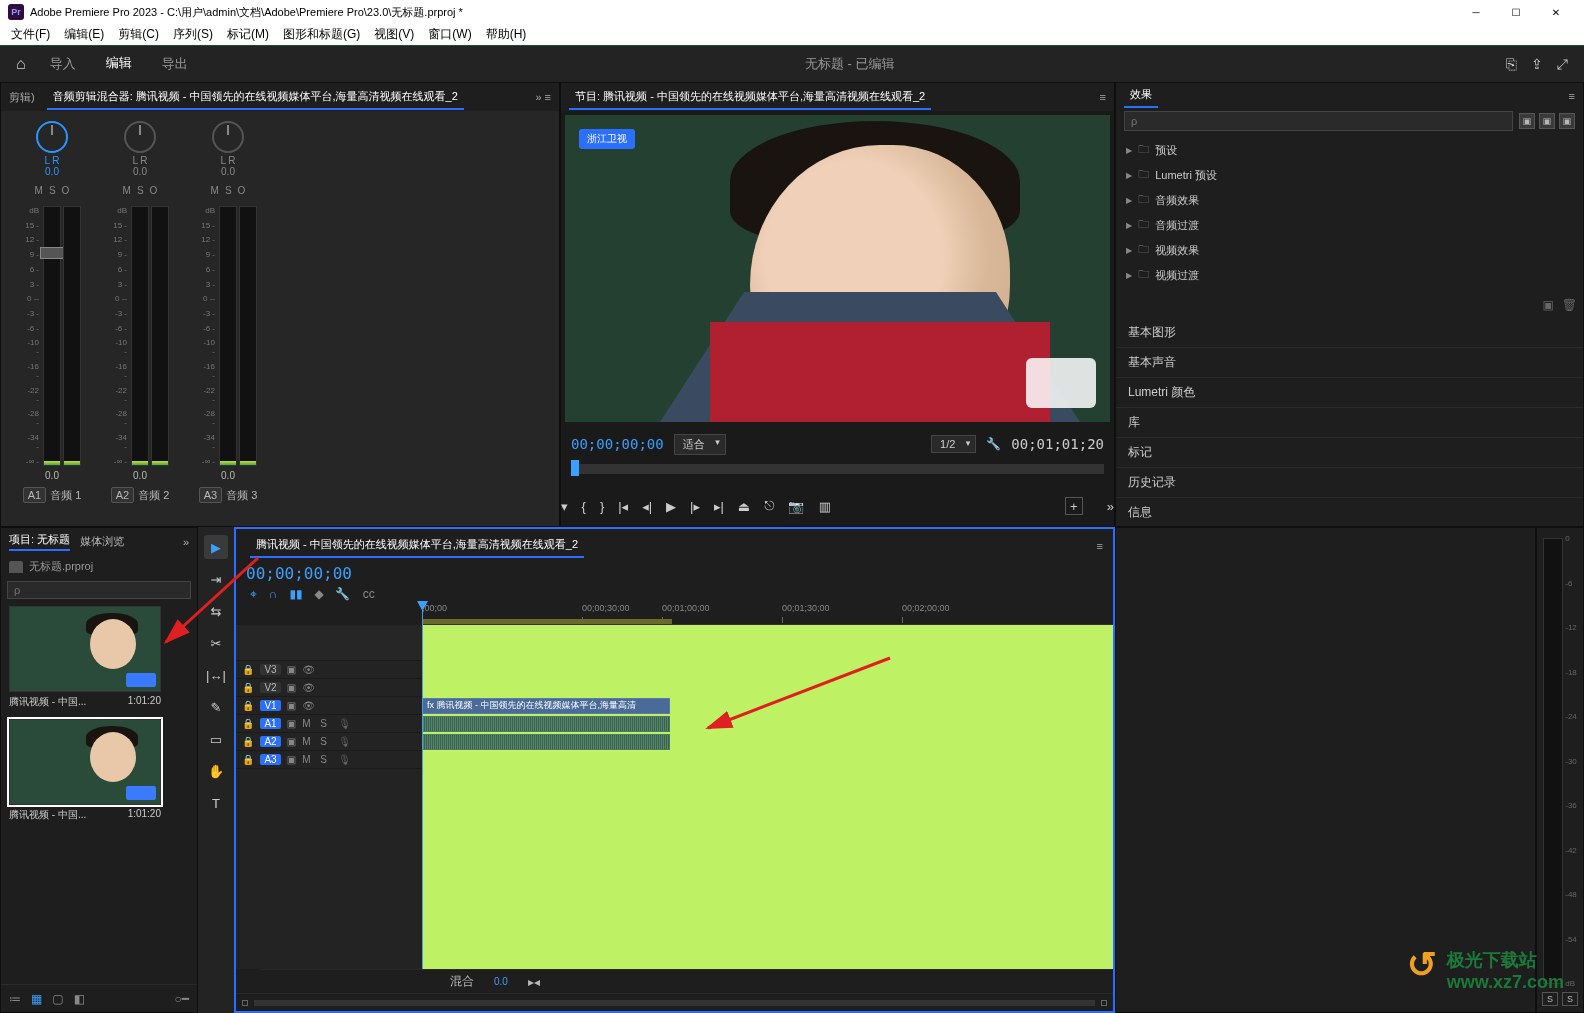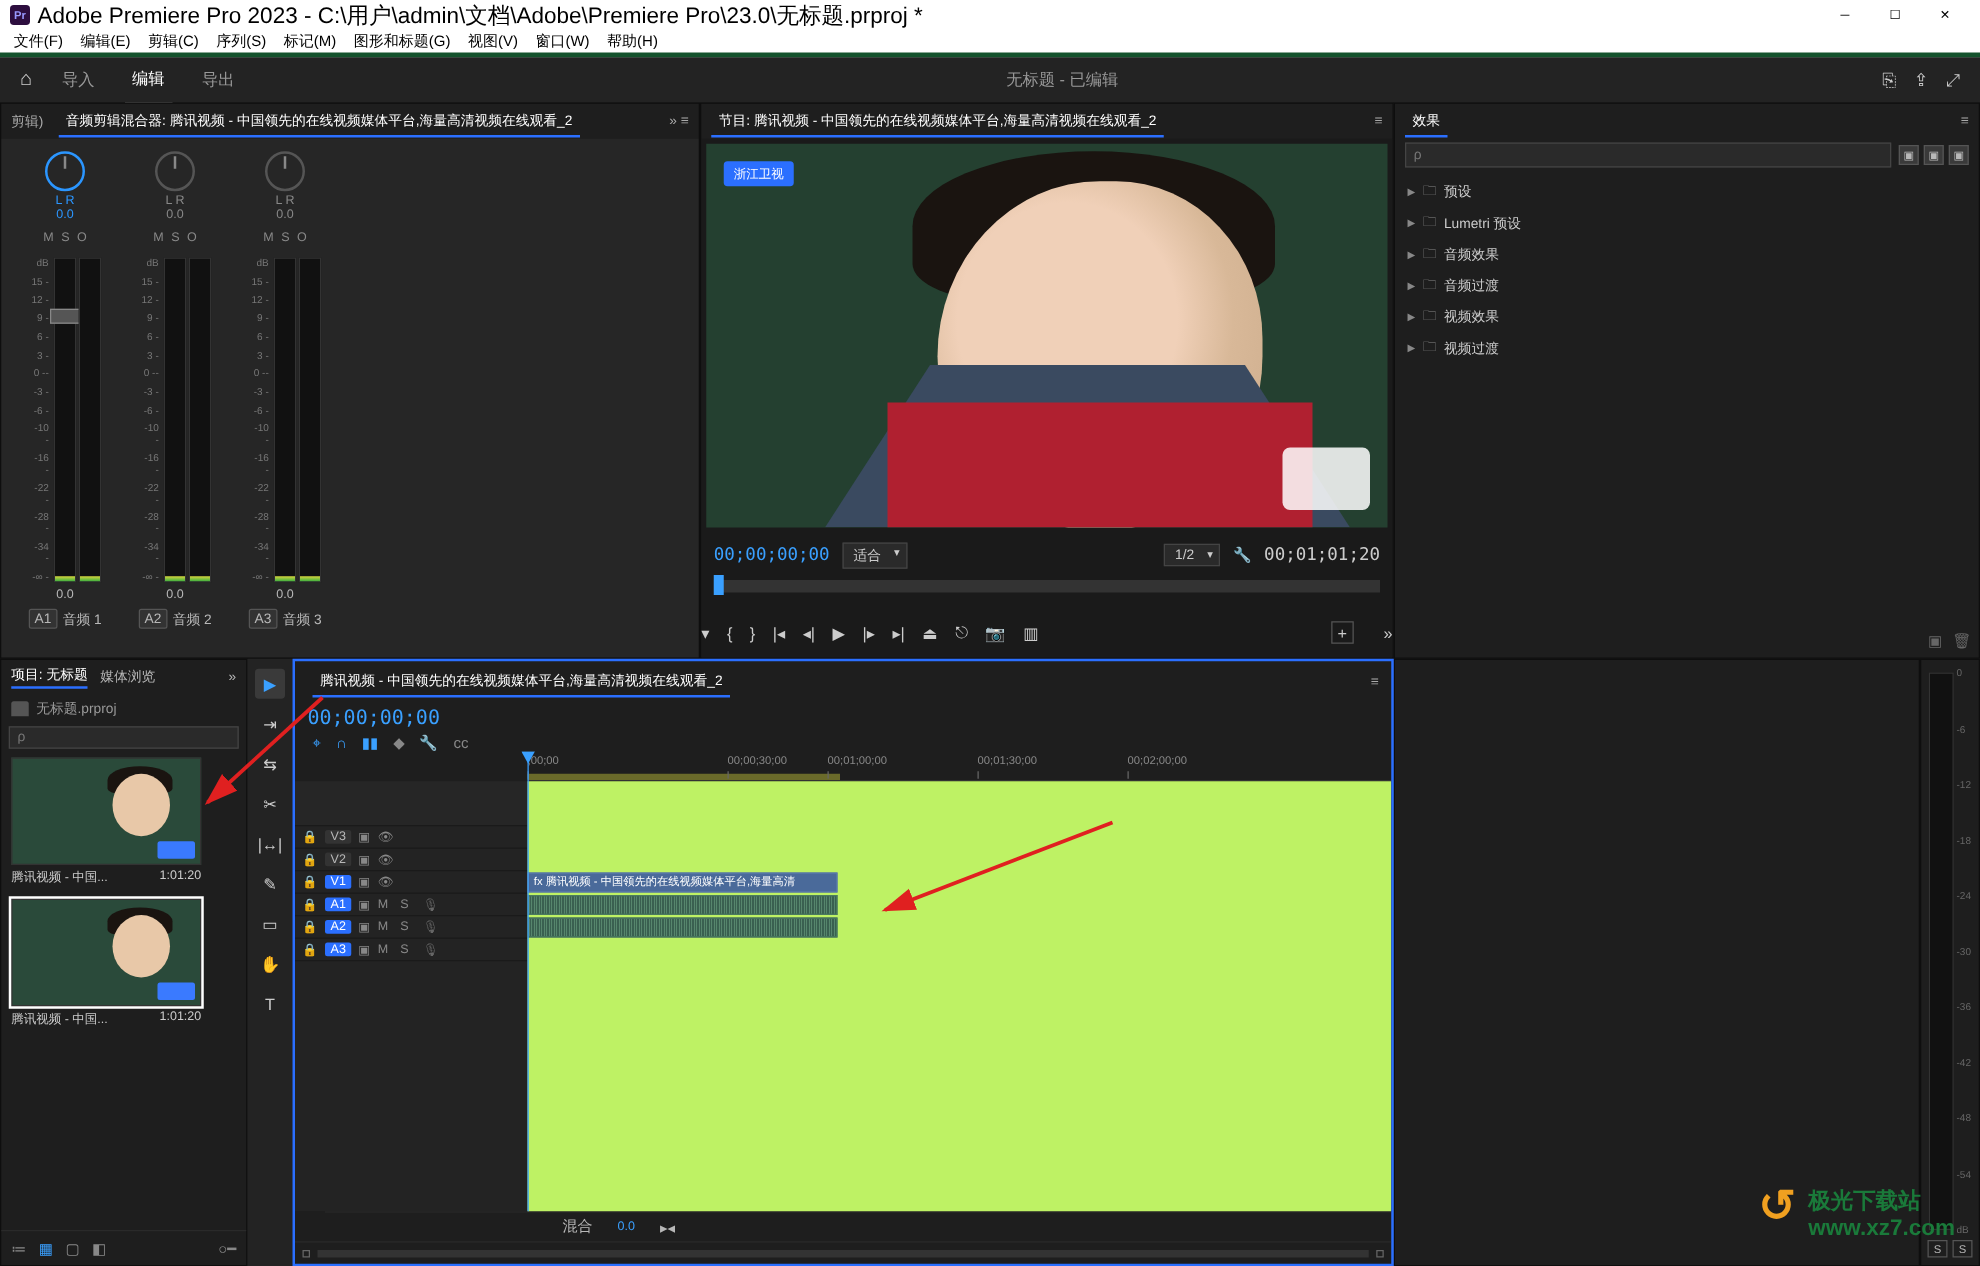--- a/index.html
+++ b/index.html
@@ -1,26 +1,26 @@
 <!DOCTYPE html>
 <html><head>
 <meta charset="utf-8">
 <style>
 * { margin:0; padding:0; box-sizing:border-box; font-family:"Segoe UI","Microsoft YaHei",sans-serif; user-select:none; }
 body { background:#1a1a1a; color:#b8b8b8; font-size:12px; width:1584px; height:1013px; overflow:hidden; position:relative; }
 
 
 .titlebar { height:24px; background:#fff; color:#000; display:flex; align-items:center; padding:0 8px; }
 .titlebar .pr-logo { width:16px; height:16px; background:#2d0e3f; border-radius:3px; display:flex; align-items:center; justify-content:center; font-size:9px; color:#9999ff; font-weight:bold; margin-right:6px; }
-.titlebar .title { font-size:18px; }
+.titlebar .title { font-size:11px; }
 .titlebar .win-controls { margin-left:auto; display:flex; }
 .titlebar .win-btn { width:40px; height:24px; display:flex; align-items:center; justify-content:center; font-size:10px; }
 
 
-.menubar { height:22px; background:#fff; color:#000; display:flex; align-items:center; gap:4px; padding:0 6px; border-bottom:4px solid #14532d; }
+.menubar { height:22px; background:#fff; color:#000; display:flex; align-items:center; gap:4px; padding:0 6px; border-bottom:1px solid #14532d; }
 .menubar span { padding:2px 5px; font-size:12px; }
 
 
 .workspace { height:36px; background:#232323; display:flex; align-items:center; padding:0 16px; gap:18px; }
 .workspace .tab { color:#999; padding:10px 6px; font-size:13px; }
 .workspace .tab.active { color:#fff; border-bottom:2px solid #fff; }
 .workspace .home-icon { font-size:16px; color:#ccc; }
 .workspace .center { flex:1; text-align:center; color:#999; font-size:13px; }
 .workspace .right-icons { display:flex; gap:14px; font-size:14px; color:#ccc; }
 
@@ -419,20 +419,29 @@
           <div class="fx-item">
             <span class="caret">▶</span>
             <span class="folder">🗀</span>
             <span>视频过渡</span>
           </div>
         </div>
       <div class="fx-bottom">
         <span>▣</span>
         <span>🗑</span>
       </div>
+      <div id="side-panels">
+          <div class="side-panel-item">基本图形</div>
+          <div class="side-panel-item">基本声音</div>
+          <div class="side-panel-item">Lumetri 颜色</div>
+          <div class="side-panel-item">库</div>
+          <div class="side-panel-item">标记</div>
+          <div class="side-panel-item">历史记录</div>
+          <div class="side-panel-item">信息</div>
+        </div>
     </div>
   </div>
 
   <div class="project-area" style="grid-column:1/3;display:grid;grid-template-columns:198px 36px 1fr;">
 
     <div class="project-panel">
       <div class="proj-header">
         <span class="active">项目: 无标题</span>
         <span>媒体浏览</span>
         <span style="margin-left:auto">»</span>

